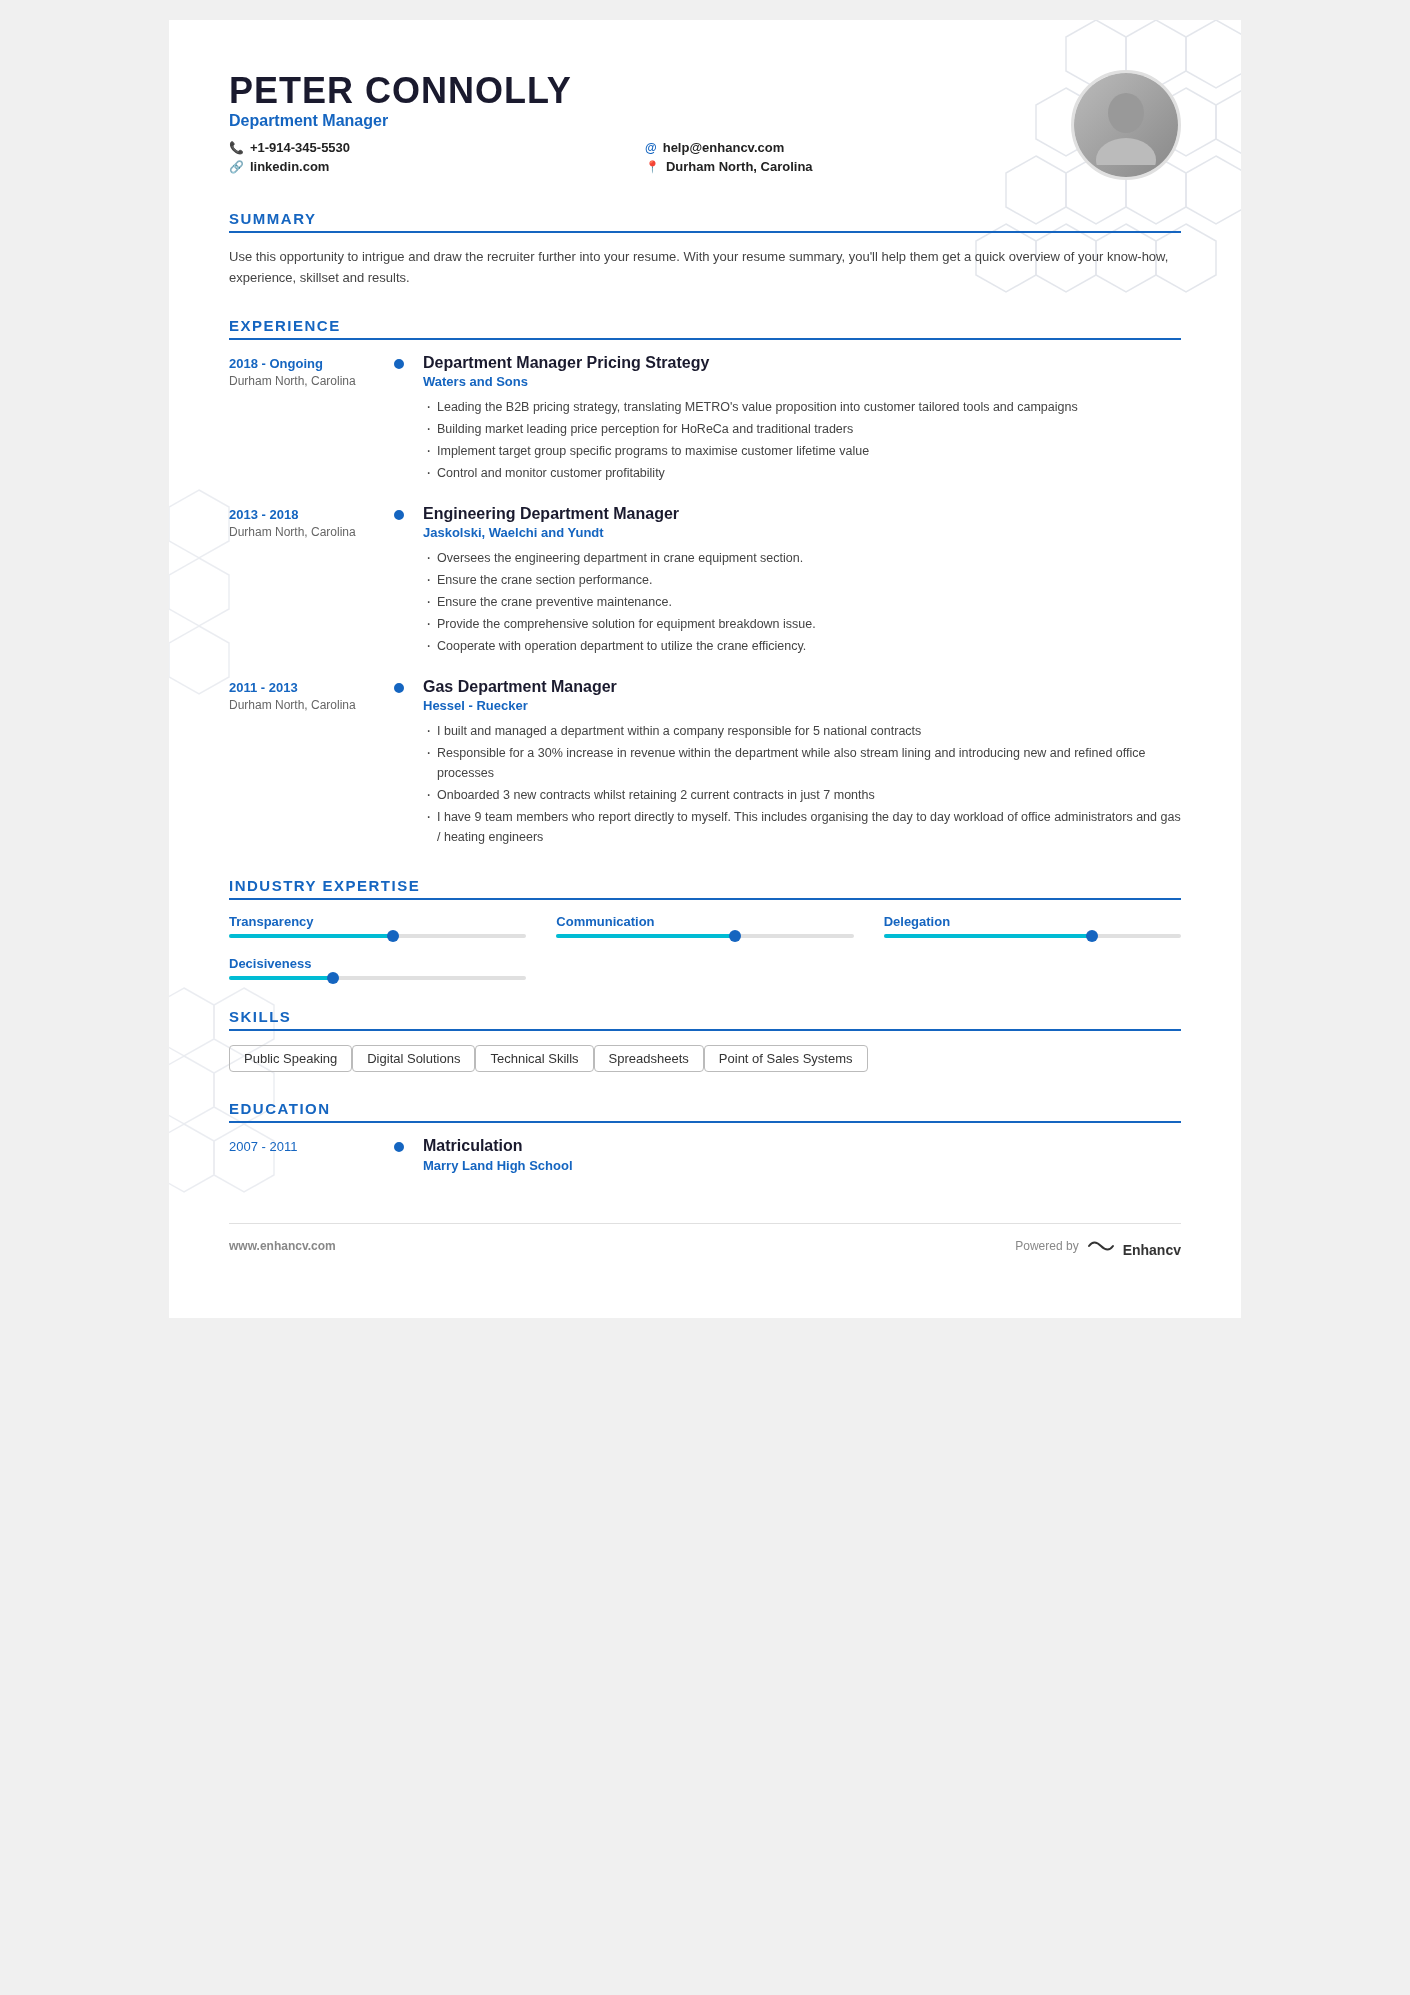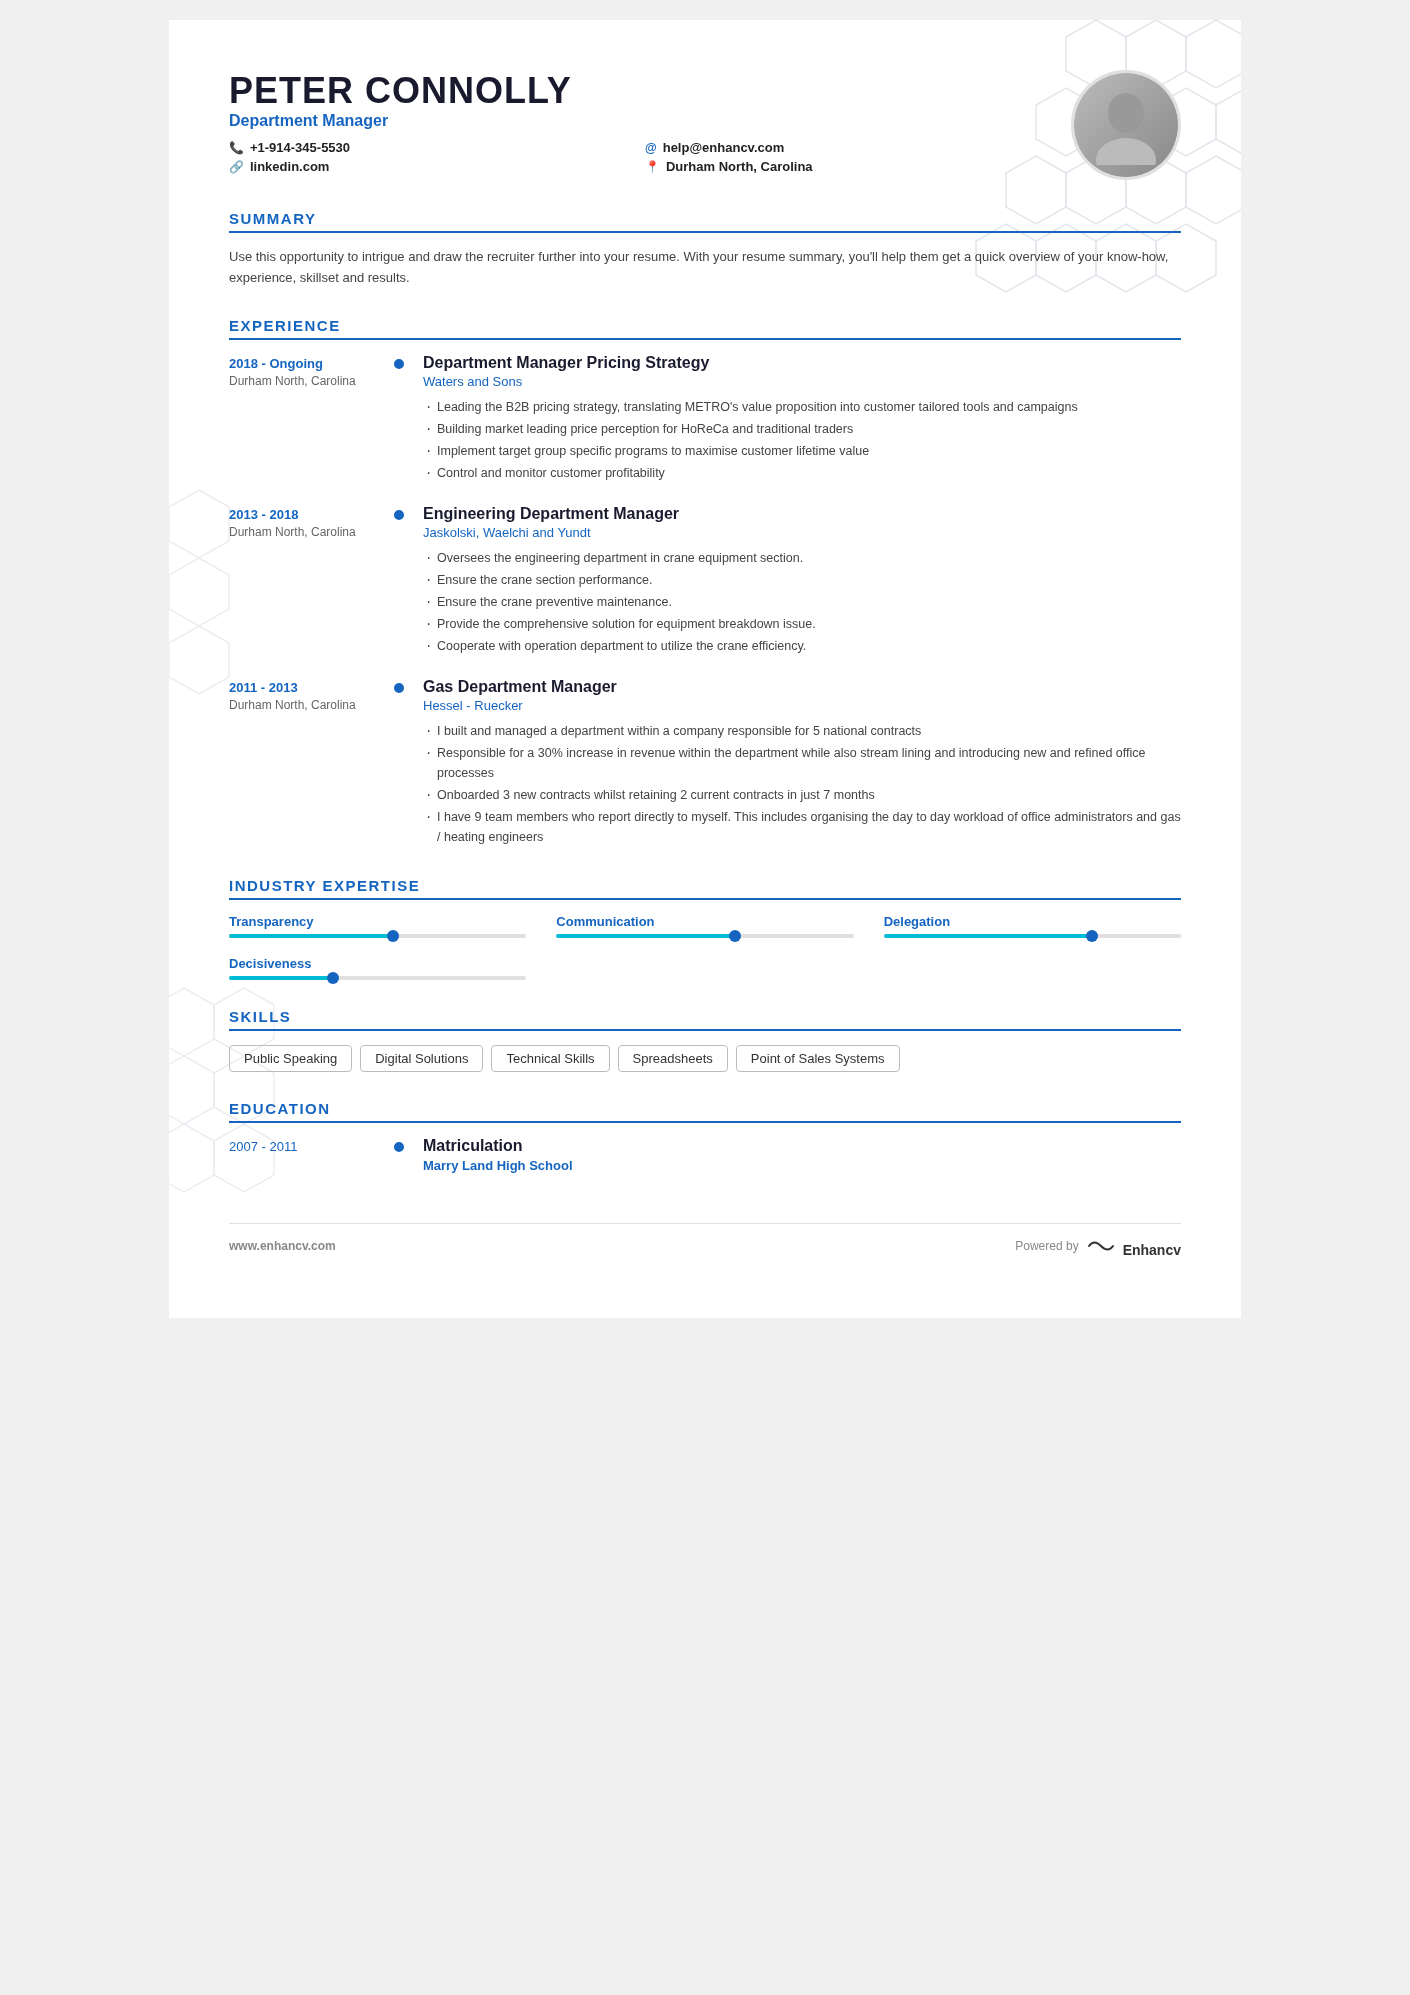--- a/index.html
+++ b/index.html
@@ -133,21 +133,21 @@
     }
     .exp-content { padding-left: 14px; }
     .exp-role {
       font-size: 16px;
       font-weight: 600;
       color: #1a1a2e;
       margin-bottom: 2px;
     }
     .exp-company {
       font-size: 13px;
-      font-weight: 400;
+      font-weight: 700;
       color: #1565c0;
       margin-bottom: 8px;
     }
     .exp-bullets { list-style: none; padding: 0; }
     .exp-bullets li {
       font-size: 12.5px;
       color: #444;
       line-height: 1.6;
       padding-left: 14px;
       position: relative;
@@ -194,21 +194,21 @@
       border-radius: 50%;
       position: absolute;
       right: -6px;
       top: -4px;
     }
 
     
     .skills-tags {
       display: flex;
       flex-wrap: wrap;
-      gap: 8px;
+      gap: 0;
     }
     .skill-tag {
       border: 1px solid #bbb;
       border-radius: 4px;
       padding: 5px 14px;
       font-size: 13px;
       color: #333;
       font-weight: 500;
     }
 

